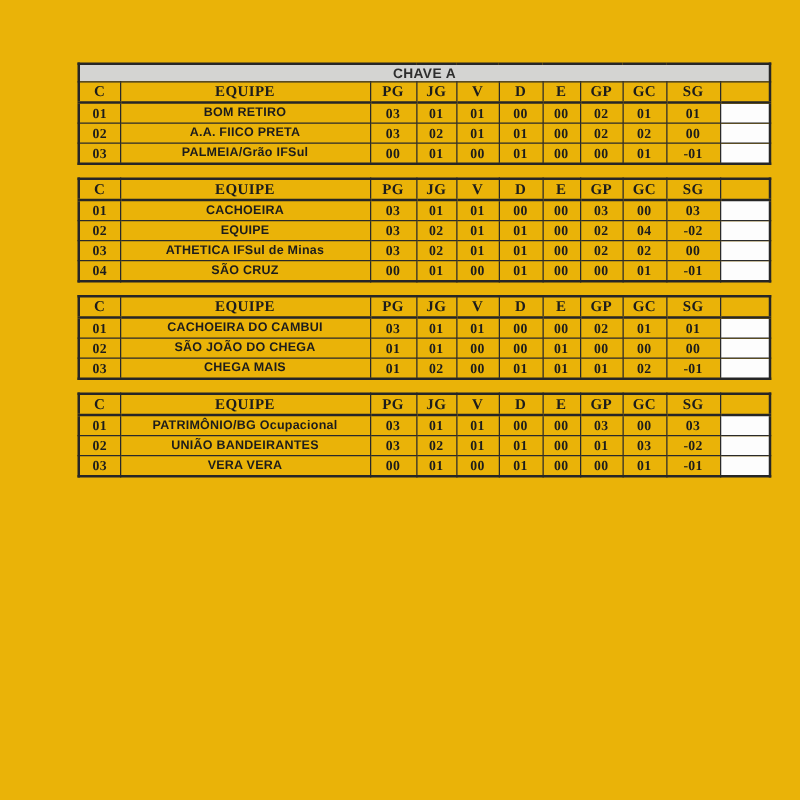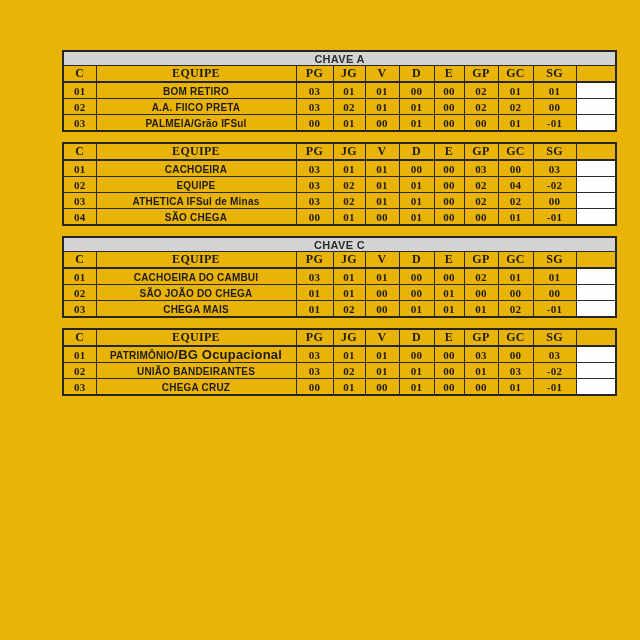--- a/index.html
+++ b/index.html
@@ -44,21 +44,21 @@
     letter-spacing:.3px;
   }
   td.pos, td.stat{
     font:bold 11px "Liberation Serif",serif;
     letter-spacing:.3px;
   }
   td.team{
     font:bold 10px "Liberation Sans",sans-serif;
     letter-spacing:.2px;
   }
-  td.team .suffix{font-size:13px;}
+  td.team .suffix{font-size:10px;}
   td.last{background:#fdfdfd;}
 </style>
 </head>
 <body>
 
 <div class="sheet">
   <div class="tables" id="tables">
       <table>
         <colgroup>
           <col style="width: 33px;">
@@ -193,100 +193,28 @@
             <td class="stat">01</td>
             <td class="stat">01</td>
             <td class="stat">00</td>
             <td class="stat">02</td>
             <td class="stat">02</td>
             <td class="stat">00</td>
             <td class="last"></td>
           </tr>
           <tr>
             <td class="pos">04</td>
-            <td class="team"><span>SÃO CHEGA</span><span class="suffix"></span></td>
-            <td class="stat">00</td>
-            <td class="stat">01</td>
-            <td class="stat">00</td>
-            <td class="stat">01</td>
-            <td class="stat">00</td>
-            <td class="stat">00</td>
-            <td class="stat">01</td>
-            <td class="stat">-01</td>
-            <td class="last"></td>
-          </tr>
-        </tbody>
-      </table>
-      <table>
-        <colgroup>
-          <col style="width: 33px;">
-          <col style="width: 200px;">
-          <col style="width: 37px;">
-          <col style="width: 32px;">
-          <col style="width: 34px;">
-          <col style="width: 35px;">
-          <col style="width: 30px;">
-          <col style="width: 34px;">
-          <col style="width: 35px;">
-          <col style="width: 43px;">
-          <col style="width: 40px;">
-        </colgroup>
-        <tbody>
-          <tr class="band">
-            <td colspan="11">CHAVE C</td>
-          </tr>
-          <tr class="head">
-            <td>C</td>
-            <td>EQUIPE</td>
-            <td>PG</td>
-            <td>JG</td>
-            <td>V</td>
-            <td>D</td>
-            <td>E</td>
-            <td>GP</td>
-            <td>GC</td>
-            <td>SG</td>
-            <td></td>
-          </tr>
-          <tr>
-            <td class="pos">01</td>
-            <td class="team"><span>CACHOEIRA DO CAMBUI</span><span class="suffix"></span></td>
-            <td class="stat">03</td>
-            <td class="stat">01</td>
-            <td class="stat">01</td>
-            <td class="stat">00</td>
-            <td class="stat">00</td>
-            <td class="stat">02</td>
-            <td class="stat">01</td>
-            <td class="stat">01</td>
-            <td class="last"></td>
-          </tr>
-          <tr>
-            <td class="pos">02</td>
-            <td class="team"><span>SÃO JOÃO DO CHEGA</span><span class="suffix"></span></td>
-            <td class="stat">01</td>
-            <td class="stat">01</td>
-            <td class="stat">00</td>
-            <td class="stat">00</td>
-            <td class="stat">01</td>
-            <td class="stat">00</td>
-            <td class="stat">00</td>
-            <td class="stat">00</td>
-            <td class="last"></td>
-          </tr>
-          <tr>
-            <td class="pos">03</td>
-            <td class="team"><span>CHEGA MAIS</span><span class="suffix"></span></td>
-            <td class="stat">01</td>
-            <td class="stat">02</td>
-            <td class="stat">00</td>
-            <td class="stat">01</td>
-            <td class="stat">01</td>
-            <td class="stat">01</td>
-            <td class="stat">02</td>
+            <td class="team"><span>SÃO CRUZ</span><span class="suffix"></span></td>
+            <td class="stat">00</td>
+            <td class="stat">01</td>
+            <td class="stat">00</td>
+            <td class="stat">01</td>
+            <td class="stat">00</td>
+            <td class="stat">00</td>
+            <td class="stat">01</td>
             <td class="stat">-01</td>
             <td class="last"></td>
           </tr>
         </tbody>
       </table>
       <table>
         <colgroup>
           <col style="width: 33px;">
           <col style="width: 200px;">
           <col style="width: 37px;">
@@ -308,20 +236,89 @@
             <td>V</td>
             <td>D</td>
             <td>E</td>
             <td>GP</td>
             <td>GC</td>
             <td>SG</td>
             <td></td>
           </tr>
           <tr>
             <td class="pos">01</td>
+            <td class="team"><span>CACHOEIRA DO CAMBUI</span><span class="suffix"></span></td>
+            <td class="stat">03</td>
+            <td class="stat">01</td>
+            <td class="stat">01</td>
+            <td class="stat">00</td>
+            <td class="stat">00</td>
+            <td class="stat">02</td>
+            <td class="stat">01</td>
+            <td class="stat">01</td>
+            <td class="last"></td>
+          </tr>
+          <tr>
+            <td class="pos">02</td>
+            <td class="team"><span>SÃO JOÃO DO CHEGA</span><span class="suffix"></span></td>
+            <td class="stat">01</td>
+            <td class="stat">01</td>
+            <td class="stat">00</td>
+            <td class="stat">00</td>
+            <td class="stat">01</td>
+            <td class="stat">00</td>
+            <td class="stat">00</td>
+            <td class="stat">00</td>
+            <td class="last"></td>
+          </tr>
+          <tr>
+            <td class="pos">03</td>
+            <td class="team"><span>CHEGA MAIS</span><span class="suffix"></span></td>
+            <td class="stat">01</td>
+            <td class="stat">02</td>
+            <td class="stat">00</td>
+            <td class="stat">01</td>
+            <td class="stat">01</td>
+            <td class="stat">01</td>
+            <td class="stat">02</td>
+            <td class="stat">-01</td>
+            <td class="last"></td>
+          </tr>
+        </tbody>
+      </table>
+      <table>
+        <colgroup>
+          <col style="width: 33px;">
+          <col style="width: 200px;">
+          <col style="width: 37px;">
+          <col style="width: 32px;">
+          <col style="width: 34px;">
+          <col style="width: 35px;">
+          <col style="width: 30px;">
+          <col style="width: 34px;">
+          <col style="width: 35px;">
+          <col style="width: 43px;">
+          <col style="width: 40px;">
+        </colgroup>
+        <tbody>
+          <tr class="head">
+            <td>C</td>
+            <td>EQUIPE</td>
+            <td>PG</td>
+            <td>JG</td>
+            <td>V</td>
+            <td>D</td>
+            <td>E</td>
+            <td>GP</td>
+            <td>GC</td>
+            <td>SG</td>
+            <td></td>
+          </tr>
+          <tr>
+            <td class="pos">01</td>
             <td class="team"><span>PATRIMÔNIO</span><span class="suffix">/BG Ocupacional</span></td>
             <td class="stat">03</td>
             <td class="stat">01</td>
             <td class="stat">01</td>
             <td class="stat">00</td>
             <td class="stat">00</td>
             <td class="stat">03</td>
             <td class="stat">00</td>
             <td class="stat">03</td>
             <td class="last"></td>
@@ -334,21 +331,21 @@
             <td class="stat">01</td>
             <td class="stat">01</td>
             <td class="stat">00</td>
             <td class="stat">01</td>
             <td class="stat">03</td>
             <td class="stat">-02</td>
             <td class="last"></td>
           </tr>
           <tr>
             <td class="pos">03</td>
-            <td class="team"><span>CHEGA CRUZ</span><span class="suffix"></span></td>
+            <td class="team"><span>VERA VERA</span><span class="suffix"></span></td>
             <td class="stat">00</td>
             <td class="stat">01</td>
             <td class="stat">00</td>
             <td class="stat">01</td>
             <td class="stat">00</td>
             <td class="stat">00</td>
             <td class="stat">01</td>
             <td class="stat">-01</td>
             <td class="last"></td>
           </tr>

